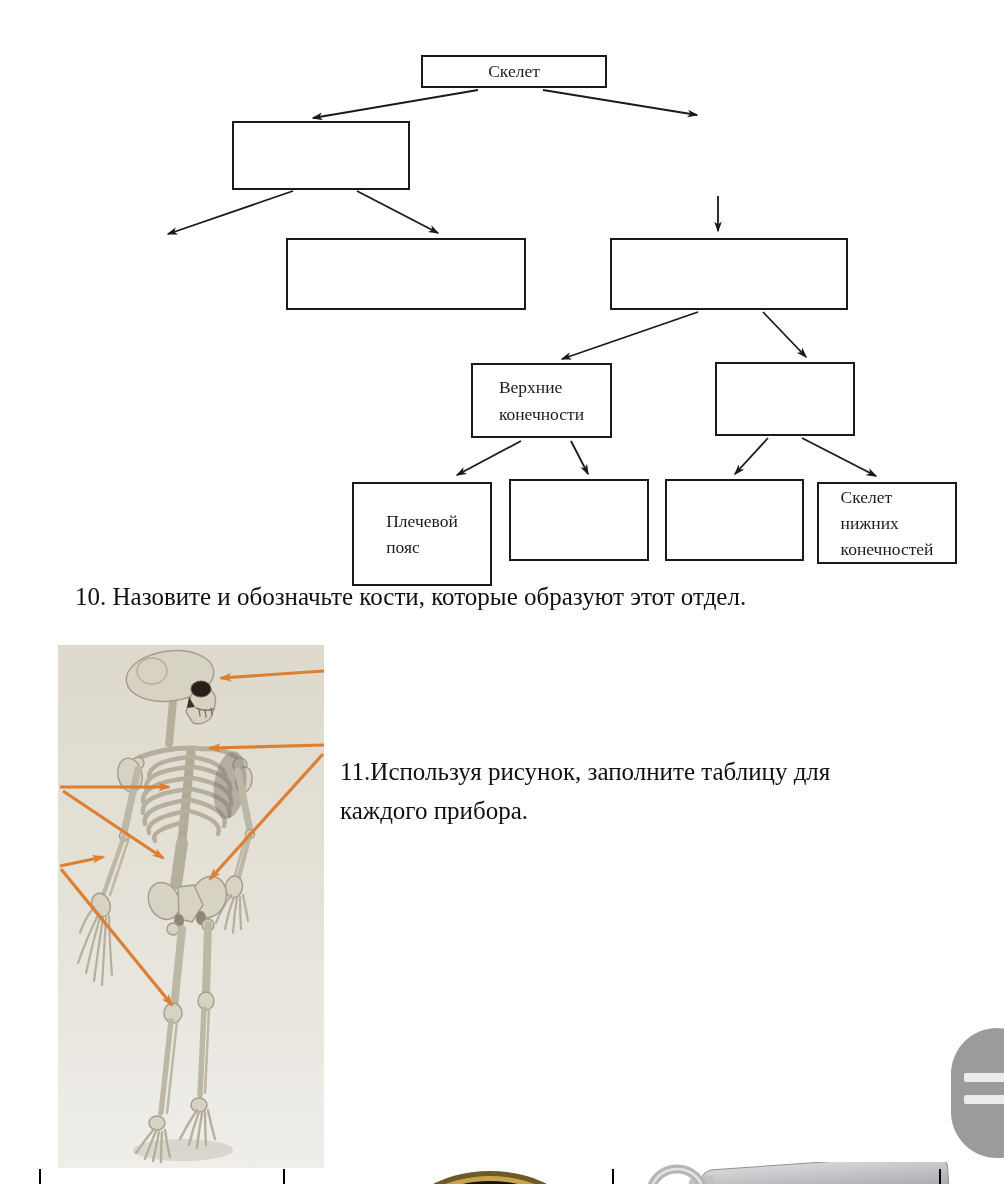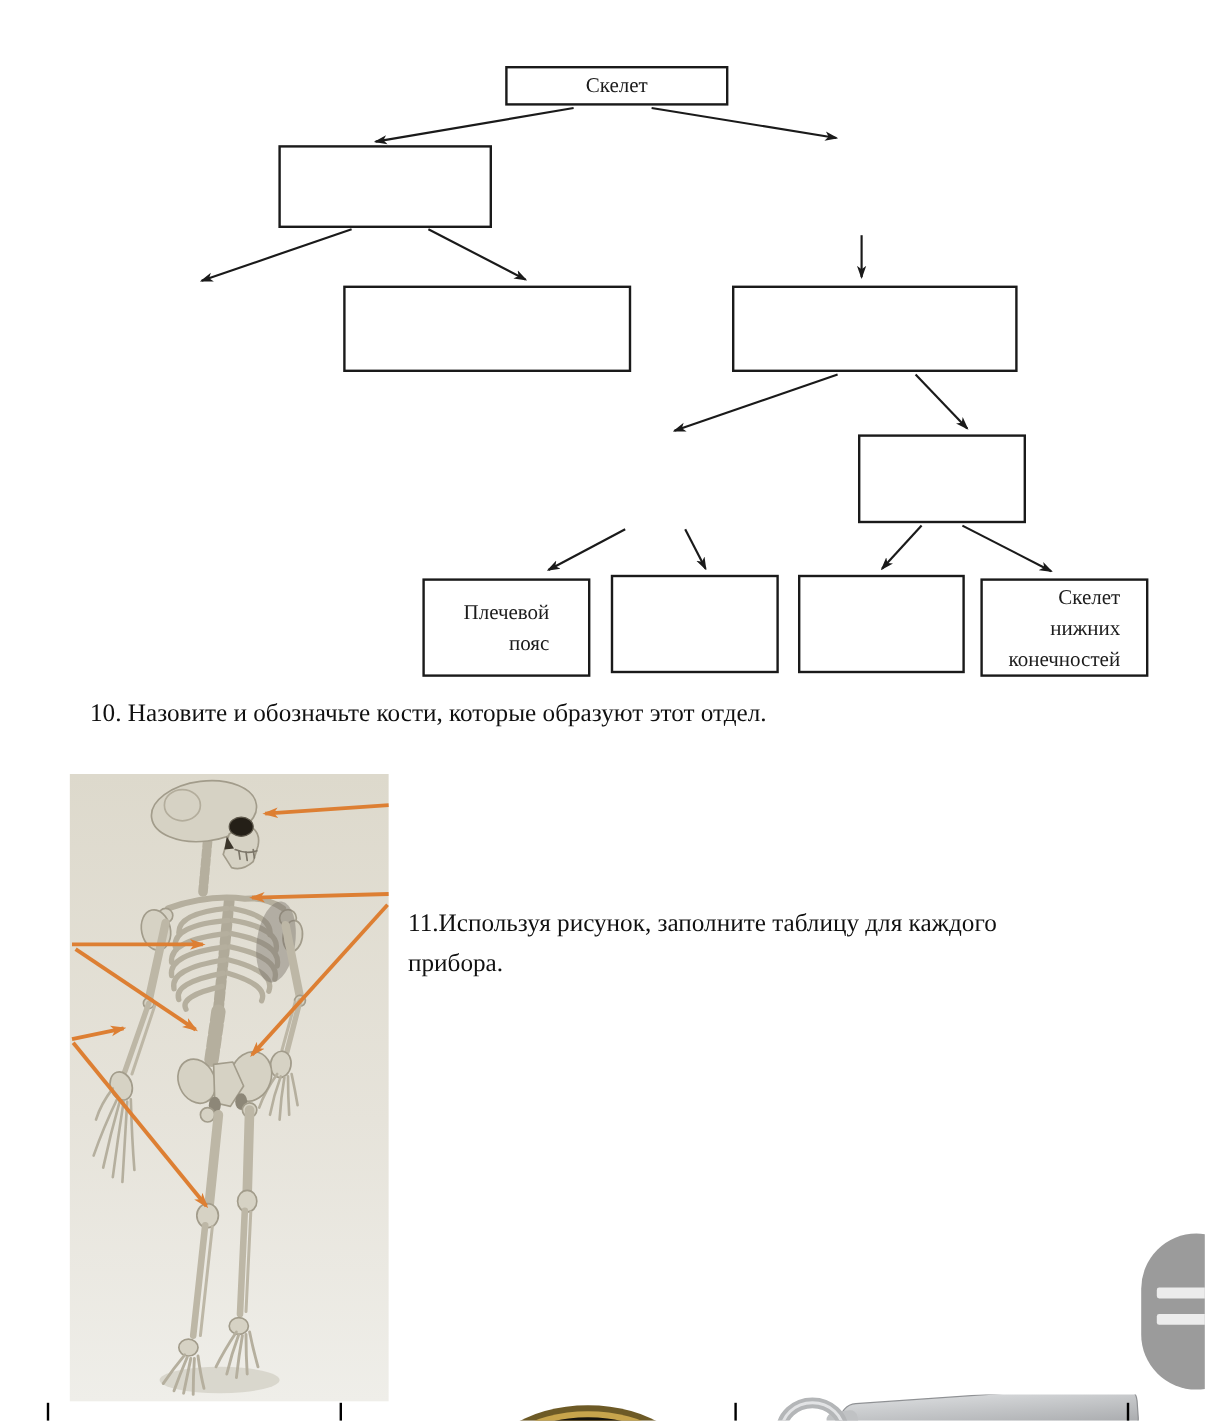--- a/index.html
+++ b/index.html
@@ -6,24 +6,24 @@
     --arrow-orange:#dd7f33; --diagram-line:#1a1a1a; --gray-box-border:#9c9c9c;
     --pill-gray:#9b9b9b; --pill-bar:#ececec; --lens-gold:#c7a44c; --lens-glass:#16130d;
     --magnifier-gray:#b4b6b8; --photo-bg-top:#ddd9cc; --photo-bg-bottom:#efeee9;
     --bone-fill:#d6d2c4; --bone-stroke:#a29c8b;
   }
   html,body{margin:0;padding:0;}
   body{width:1004px;height:1184px;position:relative;overflow:hidden;background:#ffffff;
        font-family:"Liberation Serif","DejaVu Serif",serif;color:#111;}
   .page{position:absolute;inset:0;}
   .node{position:absolute;background:#fff;border:2px solid var(--diagram-line);
-        display:flex;align-items:center;justify-content:center;text-align:right;
+        display:flex;align-items:center;justify-content:center;text-align:left;
         font-size:17.5px;line-height:1.5;color:#1b1b1b;white-space:pre-line;box-sizing:border-box;}
   .node.gray{border:2px solid var(--gray-box-border);}
-  .question{position:absolute;font-size:21px;line-height:1.55;color:#101010;}
+  .question{position:absolute;font-size:25px;line-height:1.55;color:#101010;}
   svg{display:block;}
   .overlay{position:absolute;left:0;top:0;pointer-events:none;}
   .vline{position:absolute;top:1169px;width:2px;height:15px;background:#000;}
   .pill{position:absolute;left:951px;top:1028px;width:92px;height:130px;
         background:var(--pill-gray);border-radius:46px;z-index:9;}
   .pill-bar{position:absolute;left:13px;width:72px;height:9px;background:var(--pill-bar);border-radius:2px;}
 </style>
 </head>
 <body>
 
@@ -47,22 +47,24 @@
       <line x1="571" y1="441" x2="588" y2="474" marker-end="url(#mk-black)"></line>
       <line x1="768" y1="438" x2="735" y2="474" marker-end="url(#mk-black)"></line>
       <line x1="802" y1="438" x2="876" y2="476" marker-end="url(#mk-black)"></line>
     </g>
   </svg>
 
   <div class="node" style="left:421px;top:55px;width:186px;height:33px">Скелет</div>
   <div class="node" style="left:232px;top:121px;width:178px;height:69px"></div>
   <div class="node" style="left:286px;top:238px;width:240px;height:72px"></div>
   <div class="node" style="left:610px;top:238px;width:238px;height:72px"></div>
+  <div class="node" style="left:471px;top:363px;width:141px;height:75px">Верхние
+конечности</div>
   <div class="node" style="left:715px;top:362px;width:140px;height:74px"></div>
-  <div class="node" style="left:352px;top:482px;width:140px;height:82px">Плечевой
+  <div class="node" style="left:352px;top:482px;width:140px;height:104px">Плечевой
 пояс</div>
   <div class="node" style="left:509px;top:479px;width:140px;height:82px"></div>
   <div class="node" style="left:665px;top:479px;width:139px;height:82px"></div>
   <div class="node" style="left:817px;top:482px;width:140px;height:82px">Скелет
 нижних
 конечностей</div>
 
   <div class="question" style="left:75px;top:578px;width:820px">10. Назовите и обозначьте кости, которые образуют этот отдел.</div>
 
   <svg class="overlay" style="left:58px;top:645px" width="266" height="523" viewBox="0 0 266 523">

